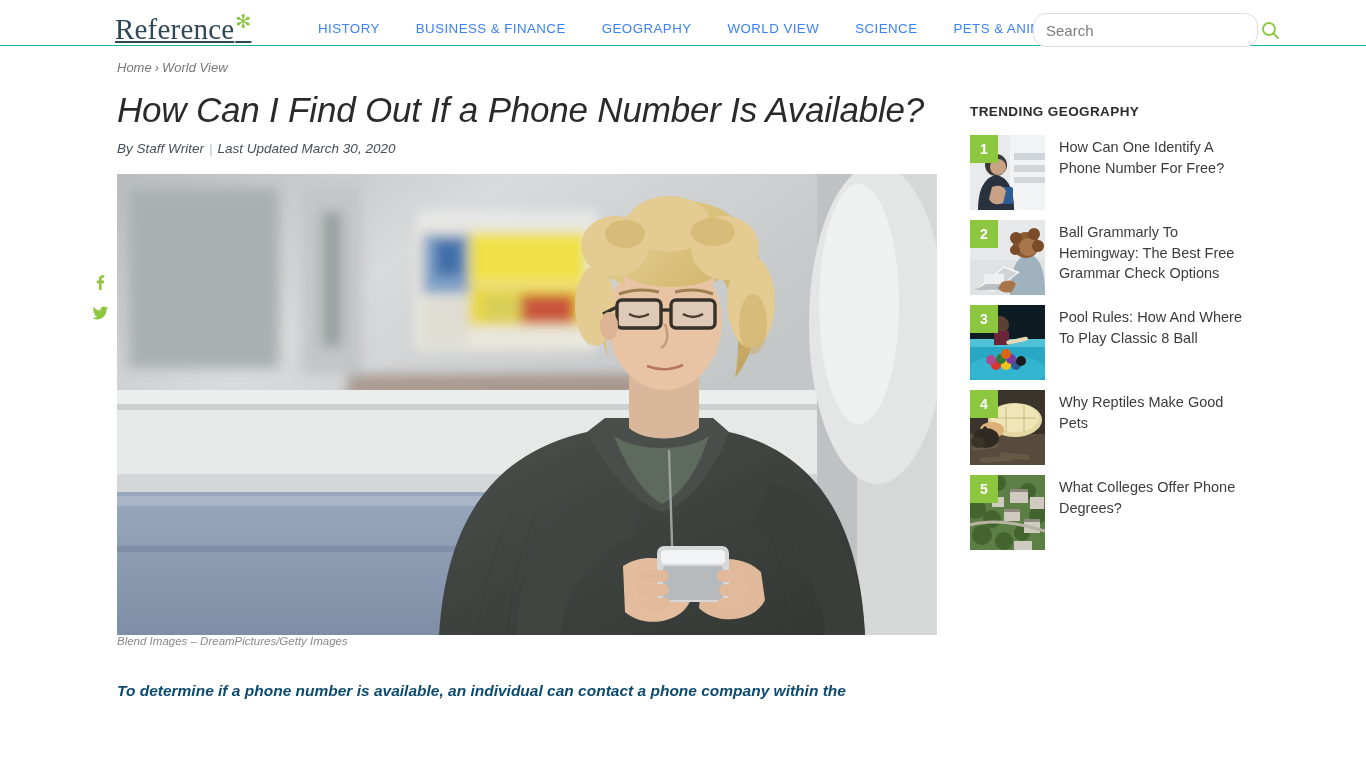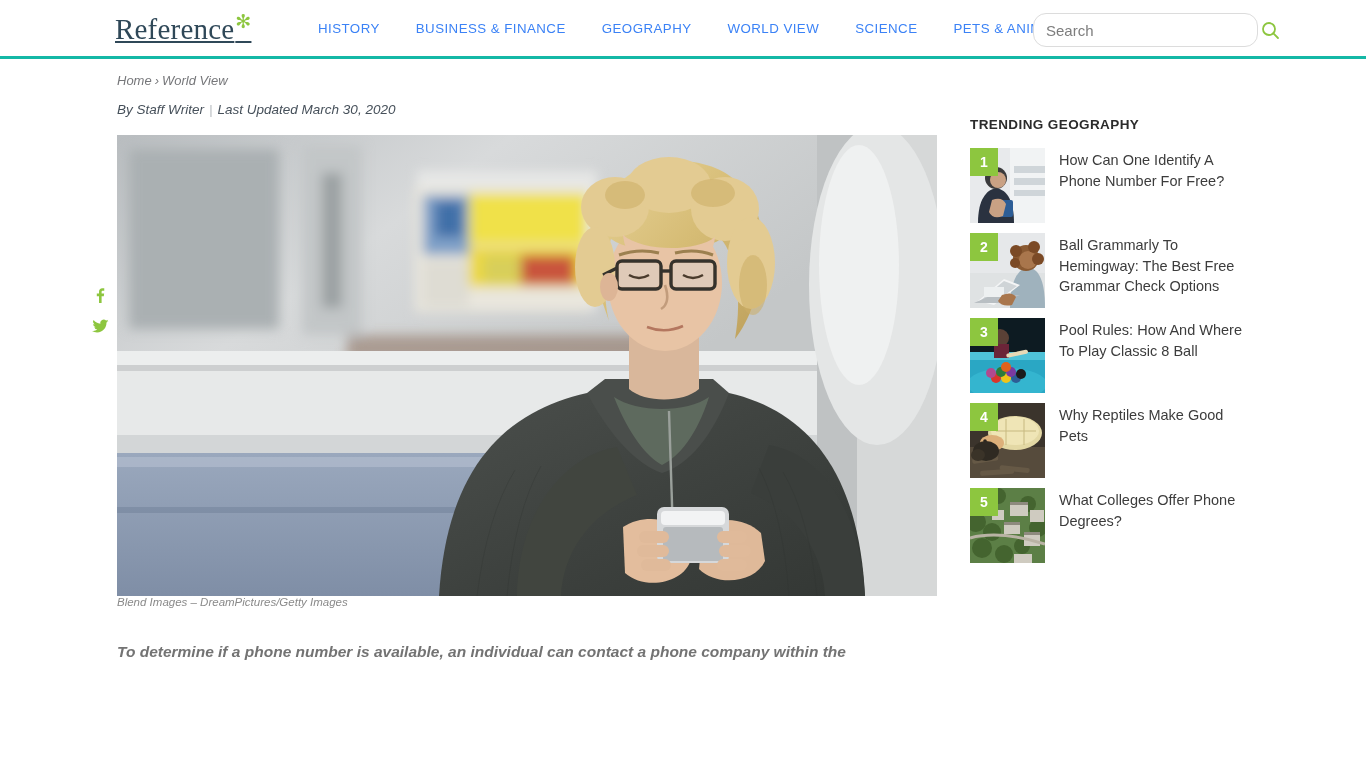--- a/index.html
+++ b/index.html
@@ -7,23 +7,23 @@
     margin: 0; padding: 0;
     width: 1366px; height: 768px;
     background: #ffffff;
     font-family: "Liberation Sans", sans-serif;
     overflow: hidden;
   }
 
   
   .site-header {
     position: relative;
-    height: 59px;
+    height: 46px;
     background: #ffffff;
-    border-bottom: 3px solid #14b8a6;
+    border-bottom: 1px solid #14b8a6;
     display: flex;
     align-items: center;
     text-decoration: underline;
   }
   .logo {
     position: absolute;
     left: 115px;
     top: 12px;
     font-family: "Liberation Serif", serif;
     font-size: 29px;
@@ -151,21 +151,21 @@
     background: #c9ccd1;
   }
   .hero svg { display: block; }
   .caption {
     font-size: 11.5px;
     color: #8a8a8a;
   }
   .lead {
     font-size: 15.5px;
     font-weight: bold;
-    color: #737373;
+    color: #0c4a6e;
     line-height: 1.55;
     margin-top: 32px;
     width: 800px;
   }
 
   
   .side-title {
     font-size: 13.5px;
     font-weight: bold;
     color: #2b2b2b;
@@ -249,20 +249,21 @@
       </svg>
     </a>
   </div>
 
   <div class="content-col">
 
     <div class="breadcrumb">
       <a href="#">Home</a><span class="sep">›</span><a href="#">World View</a>
     </div>
 
+    <h1 class="article-title">How Can I Find Out If a Phone Number Is Available?</h1>
 
     <div class="byline">
       <span>By </span><span>Staff Writer</span><span class="divider">|</span><span>Last Updated March 30, 2020</span>
     </div>
 
     <div class="hero">
       <svg width="820" height="461" viewBox="0 0 820 461">
         <defs>
           <linearGradient id="winGrad" x1="0" y1="0" x2="1" y2="0.4">
             <stop offset="0" stop-color="#b9bdc0"></stop>

